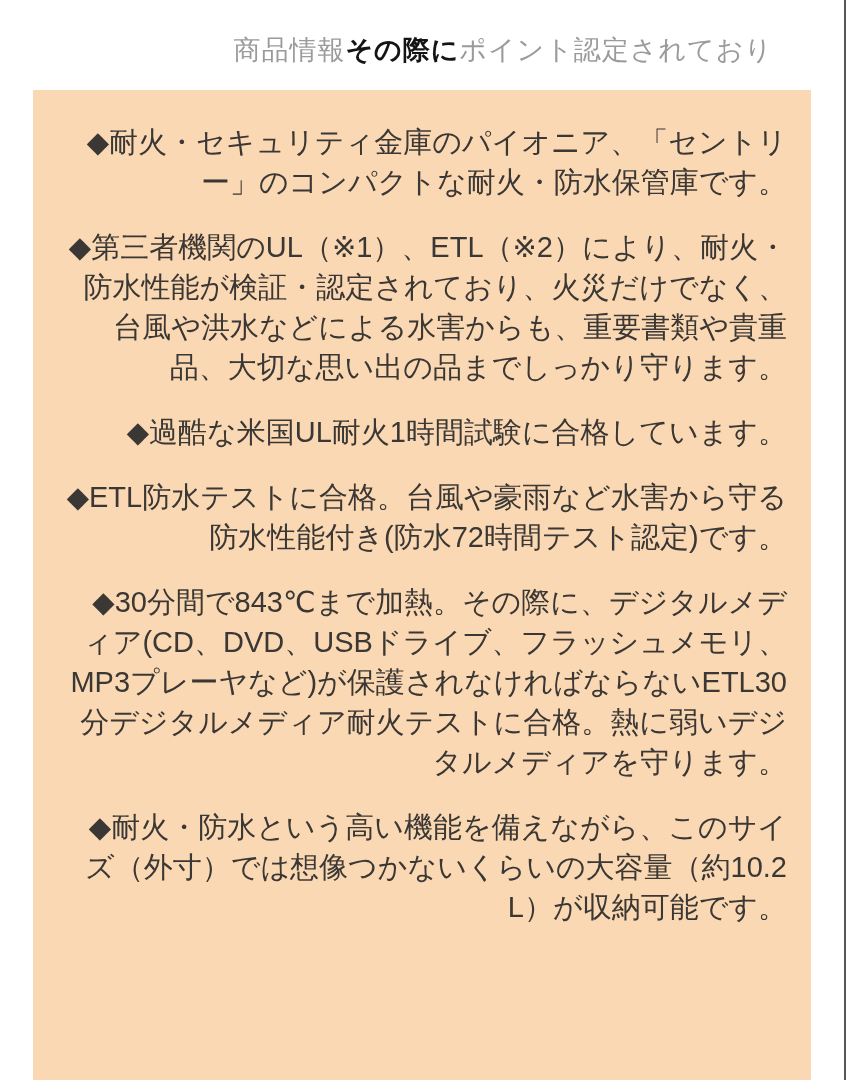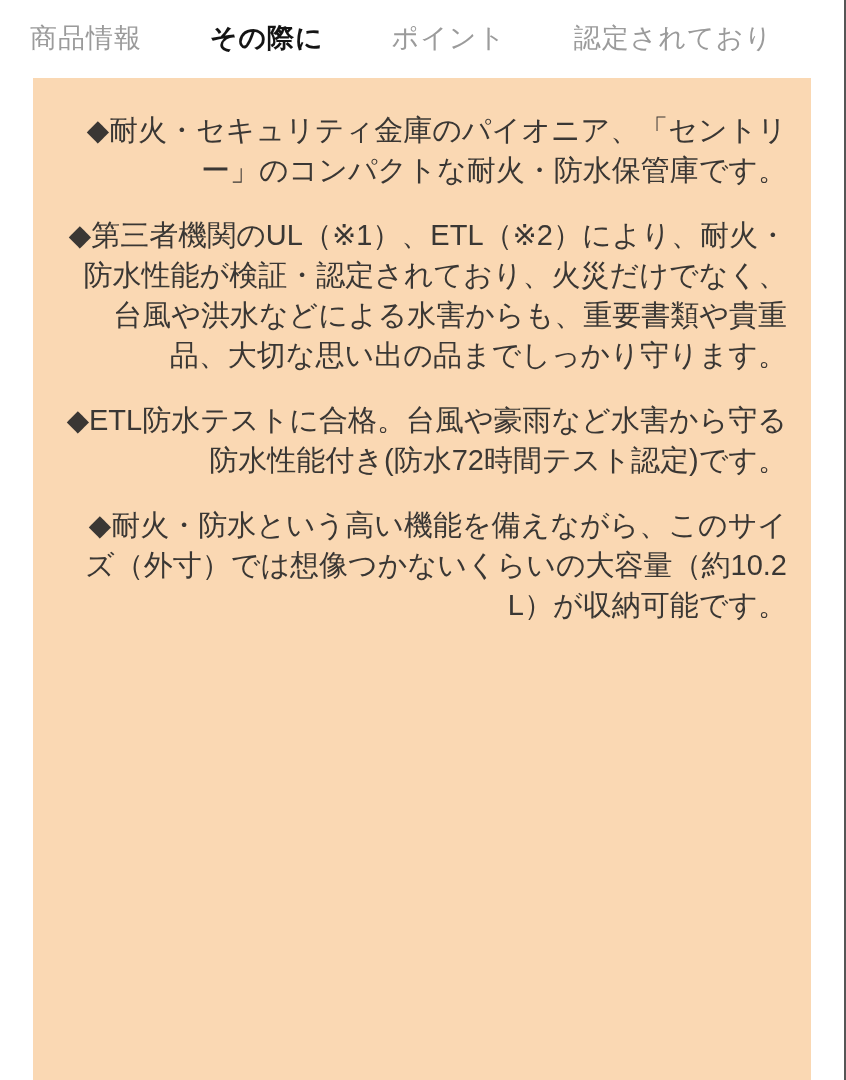--- a/index.html
+++ b/index.html
@@ -20,23 +20,24 @@
   
   .right-edge{
     position:absolute;top:0;right:0;width:2px;height:1080px;
     background:var(--edge);
   }
   
   .tabbar{
     height:60px;
     display:flex;
     align-items:center;
-    justify-content:space-between;
+    justify-content:flex-end;
     padding:16px 73px 0 30px;
     background:var(--page-bg);
+    margin-top:12px;
   }
   .tab{
     font-size:27px;
     color:var(--tab-inactive);
     letter-spacing:1px;
     white-space:nowrap;
     cursor:pointer;
   }
   .tab.active{
     color:var(--tab-active);
@@ -73,17 +74,19 @@
 <nav class="tabbar">
   <div class="tab">商品情報</div>
   <div class="tab active">その際に</div>
   <div class="tab">ポイント</div>
   <div class="tab">認定されており</div>
 </nav>
 
 <section class="panel">
   <p>◆耐火・セキュリティ金庫のパイオニア、「セントリー」のコンパクトな耐火・防水保管庫です。</p>
   <p>◆第三者機関のUL（※1）、ETL（※2）により、耐火・防水性能が検証・認定されており、火災だけでなく、台風や洪水などによる水害からも、重要書類や貴重品、大切な思い出の品までしっかり守ります。</p>
+  <p>◆過酷な米国UL耐火1時間試験に合格しています。</p>
   <p>◆ETL防水テストに合格。台風や豪雨など水害から守る防水性能付き(防水72時間テスト認定)です。</p>
+  <p>◆30分間で843℃まで加熱。その際に、デジタルメディア(CD、DVD、USBドライブ、フラッシュメモリ、MP3プレーヤなど)が保護されなければならないETL30分デジタルメディア耐火テストに合格。熱に弱いデジタルメディアを守ります。</p>
   <p>◆耐火・防水という高い機能を備えながら、このサイズ（外寸）では想像つかないくらいの大容量（約10.2L）が収納可能です。</p>
 </section>
 
 <div class="right-edge"></div>
 
 </body></html>

